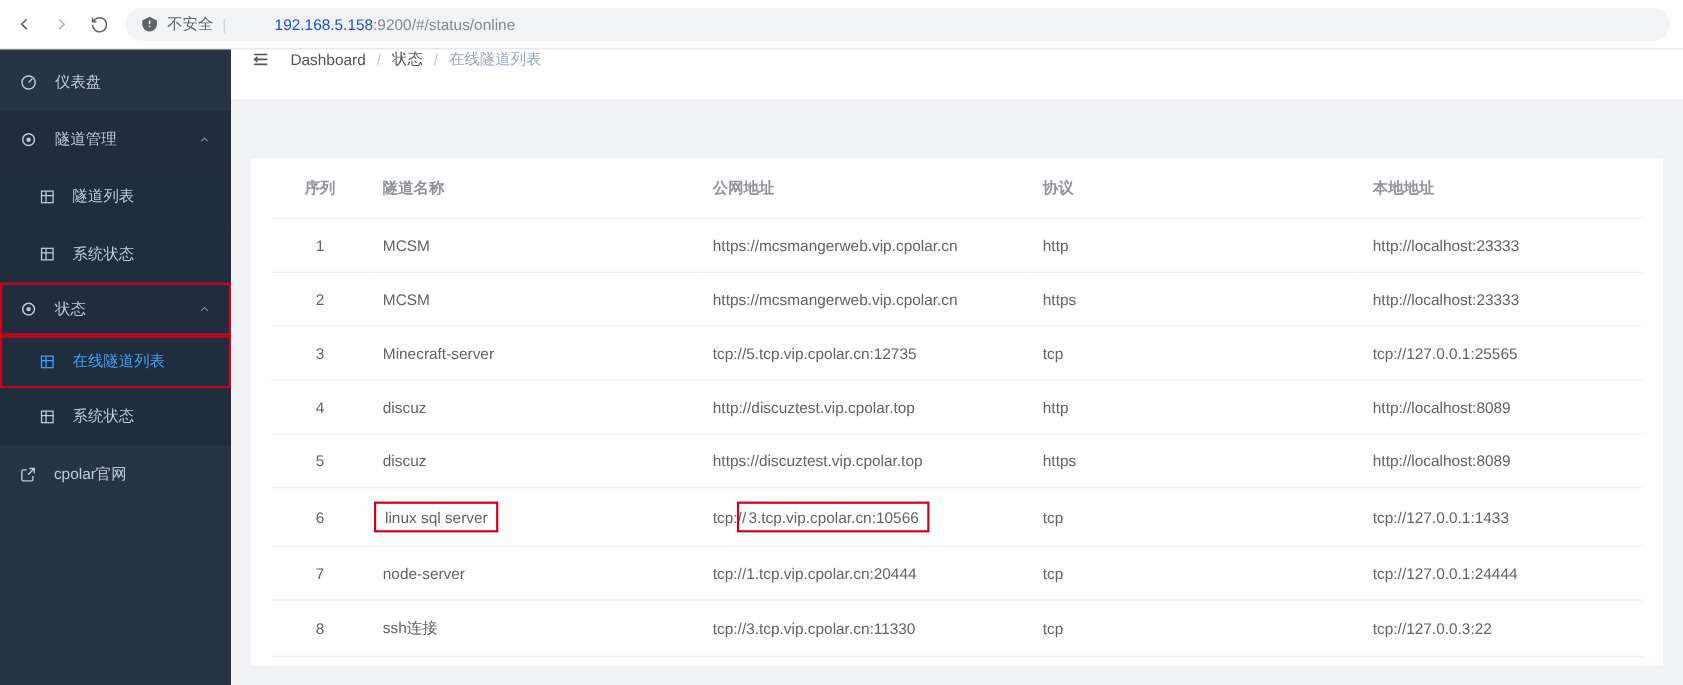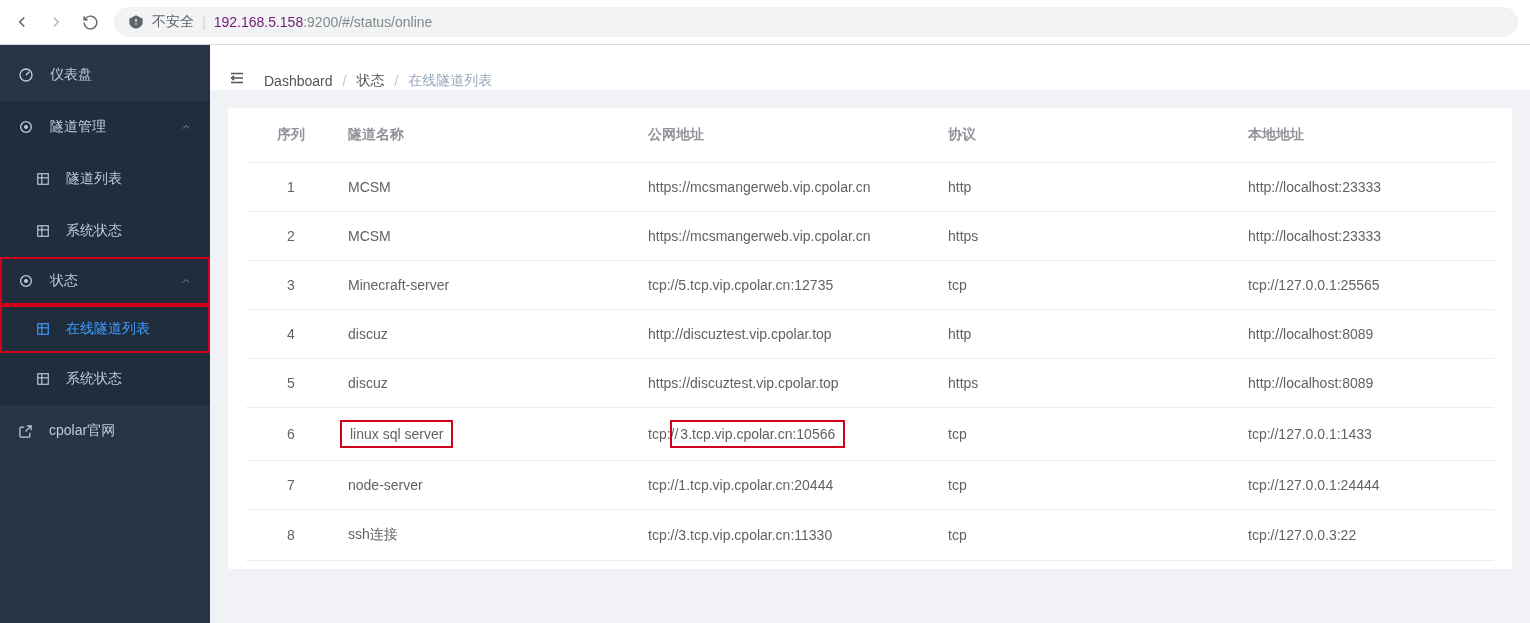--- a/index.html
+++ b/index.html
@@ -13,21 +13,21 @@
   .chrome .nav-icon { color:#606366; font-size:18px; display:flex; align-items:center; justify-content:center; width:20px; }
   .chrome .nav-icon.disabled { color:#b8b9ba; }
   .chrome .addr {
     flex:1; display:flex; align-items:center;
     background:#f1f3f4; border-radius:16px; height:30px;
     padding:0 14px; gap:8px; color:#5f6368; font-size:14px;
   }
   .chrome .addr svg { flex:none; }
   .chrome .addr .insecure { color:#5f6368; font-size:14px; }
   .chrome .addr .sepbar { color:#d0d0d0; }
-  .chrome .addr .url-ip { color:#701a75; }
+  .chrome .addr .url-ip { color:#1d4ed8;margin-left:36px; }
   .chrome .addr .url-rest{ color:#84898c; }
   
   .app { display:flex; height:578px; }
   .sidebar {
     width:210px; background:#263445; color:#bfcbd9; flex:none;
     display:flex; flex-direction:column; padding-top:4px;
     font-size:14px;
   }
   .side-item, .side-sub {
     display:flex; align-items:center; height:52px;
@@ -38,29 +38,29 @@
   .side-sub.active { color:#409eff; }
   .side-sub.active .sub-icon { fill:#409eff; }
   .side-item .label, .side-sub .label { flex:1; }
   .chevron { margin-right:18px; transform:rotate(180deg); opacity:0.6; }
   .side-icon, .sub-icon { fill:#bfcbd9; }
   
   .red-box { outline:2.5px solid #d1001a; outline-offset:-2px; }
   
   .main { flex:1; background:#f0f2f5; display:flex; flex-direction:column; }
   .topbar {
-    display:flex; align-items:flex-end; background:#fff; height:45px;
+    display:flex; align-items:flex-start; background:#fff; height:45px;
     padding:0 18px; gap:18px; font-size:14px; color:#888;
   }
   .topbar .menu-toggle { color:#555; }
   .crumbs { display:flex; gap:10px; align-items:center; color:#97a8be; }
   .crumbs .c0 { color:#555; }
   .crumbs .c1 { color:#555; }
   .crumbs .sep { color:#c0c4cc; }
-  .content { padding:18px; }
+  .content { padding:18px;margin-top:36px; }
   .card { background:#fff; padding:0 18px 8px; }
   table { width:100%; border-collapse:collapse; font-size:14px; color:#555; }
   thead th {
     text-align:left; font-weight:600; color:#909399; padding:18px 12px;
     border-bottom:1px solid #ebeef5;
   }
   tbody td {
     padding:16px 12px; border-bottom:1px solid #ebeef5; color:#606266;
   }
   thead th:first-child, tbody td:first-child { text-align:center; width:90px; }

